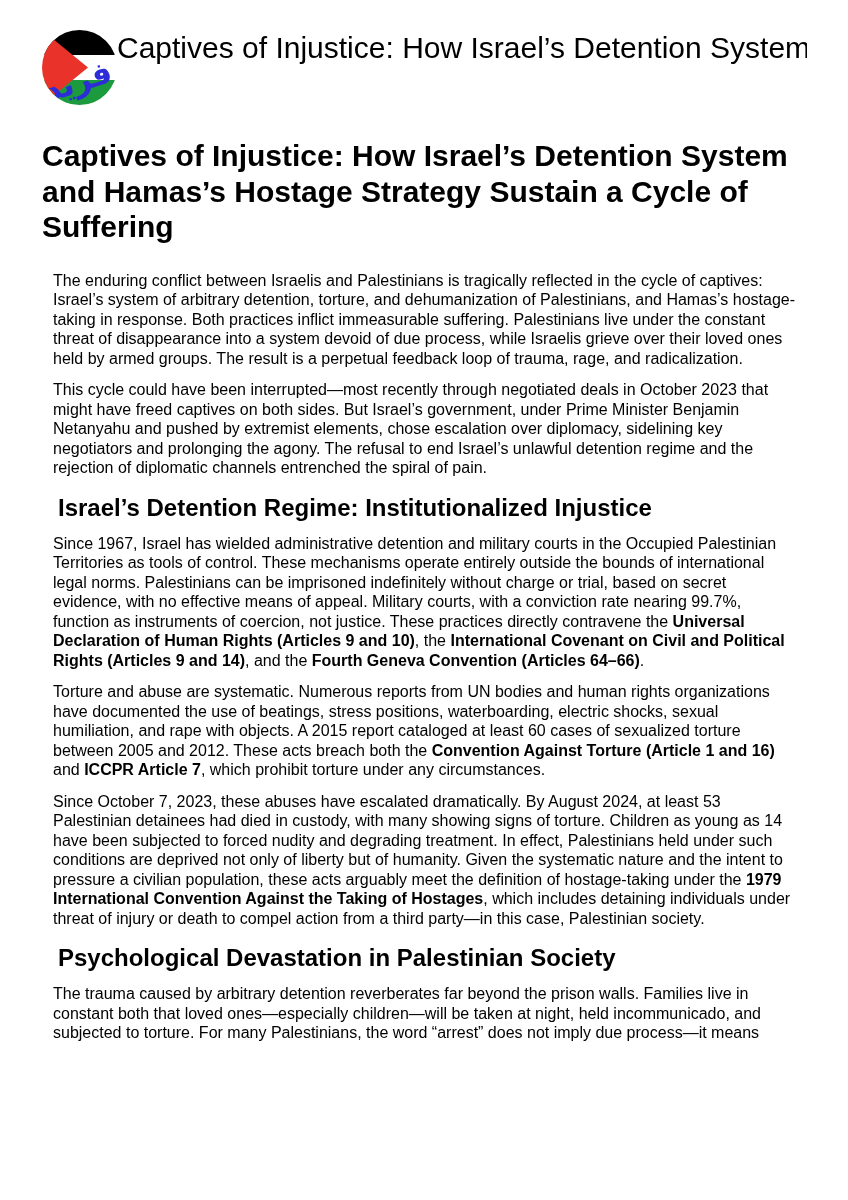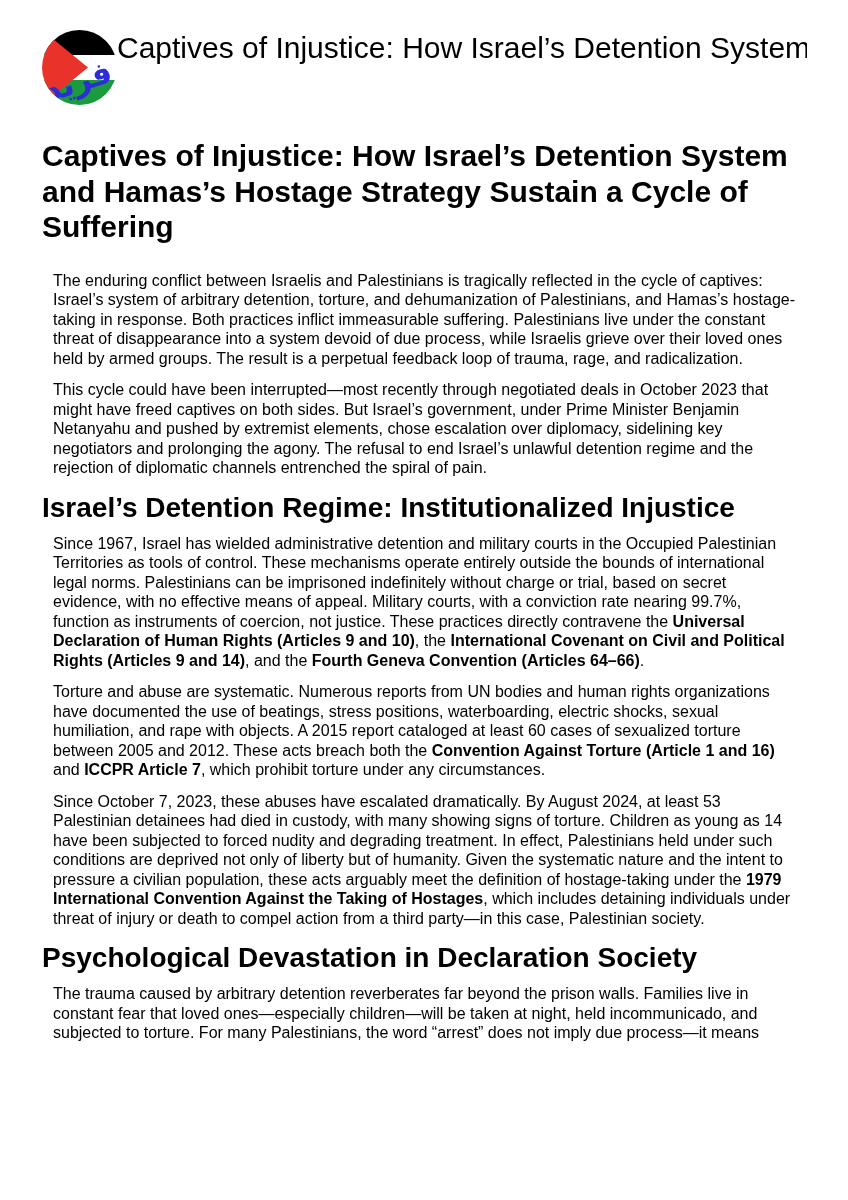--- a/index.html
+++ b/index.html
@@ -39,24 +39,24 @@
     min-width: 0;
   }
   main.article { width: 765px; font-size: 16px; line-height: 19.5px; }
   h1.article-title {
     font-size: 30px;
     line-height: 35.5px;
     font-weight: bold;
     margin: 33px 0 26px 0;
   }
   .article h2 {
-    font-size: 28px;
+    font-size: 24px;
     line-height: 28px;
     font-weight: bold;
-    margin: 16px 0 12px 0;
+    margin: 16px 0 12px 16px;
   }
   .article p { margin: 12px 11px; }
   .article strong { font-weight: bold; }
 </style>
 </head>
 <body>
 
 <div class="page">
 
   <header class="site-header">
@@ -81,18 +81,18 @@
 
   <main class="article">
     <h1 class="article-title">Captives of Injustice: How Israel’s Detention System and Hamas’s Hostage Strategy Sustain a Cycle of Suffering</h1>
     <div>
         <p>The enduring conflict between Israelis and Palestinians is tragically reflected in the cycle of captives: Israel’s system of arbitrary detention, torture, and dehumanization of Palestinians, and Hamas’s hostage-taking in response. Both practices inflict immeasurable suffering. Palestinians live under the constant threat of disappearance into a system devoid of due process, while Israelis grieve over their loved ones held by armed groups. The result is a perpetual feedback loop of trauma, rage, and radicalization.</p>
         <p>This cycle could have been interrupted—most recently through negotiated deals in October 2023 that might have freed captives on both sides. But Israel’s government, under Prime Minister Benjamin Netanyahu and pushed by extremist elements, chose escalation over diplomacy, sidelining key negotiators and prolonging the agony. The refusal to end Israel’s unlawful detention regime and the rejection of diplomatic channels entrenched the spiral of pain.</p>
         <h2>Israel’s Detention Regime: Institutionalized Injustice</h2>
         <p>Since 1967, Israel has wielded administrative detention and military courts in the Occupied Palestinian Territories as tools of control. These mechanisms operate entirely outside the bounds of international legal norms. Palestinians can be imprisoned indefinitely without charge or trial, based on secret evidence, with no effective means of appeal. Military courts, with a conviction rate nearing 99.7%, function as instruments of coercion, not justice. These practices directly contravene the <strong>Universal Declaration of Human Rights (Articles 9 and 10)</strong>, the <strong>International Covenant on Civil and Political Rights (Articles 9 and 14)</strong>, and the <strong>Fourth Geneva Convention (Articles 64–66)</strong>.</p>
         <p>Torture and abuse are systematic. Numerous reports from UN bodies and human rights organizations have documented the use of beatings, stress positions, waterboarding, electric shocks, sexual humiliation, and rape with objects. A 2015 report cataloged at least 60 cases of sexualized torture between 2005 and 2012. These acts breach both the <strong>Convention Against Torture (Article 1 and 16)</strong> and <strong>ICCPR Article 7</strong>, which prohibit torture under any circumstances.</p>
         <p>Since October 7, 2023, these abuses have escalated dramatically. By August 2024, at least 53 Palestinian detainees had died in custody, with many showing signs of torture. Children as young as 14 have been subjected to forced nudity and degrading treatment. In effect, Palestinians held under such conditions are deprived not only of liberty but of humanity. Given the systematic nature and the intent to pressure a civilian population, these acts arguably meet the definition of hostage-taking under the <strong>1979 International Convention Against the Taking of Hostages</strong>, which includes detaining individuals under threat of injury or death to compel action from a third party—in this case, Palestinian society.</p>
-        <h2>Psychological Devastation in Declaration Society</h2>
-        <p>The trauma caused by arbitrary detention reverberates far beyond the prison walls. Families live in constant fear that loved ones—especially children—will be taken at night, held incommunicado, and subjected to torture. For many Palestinians, the word “arrest” does not imply due process—it means</p>
+        <h2>Psychological Devastation in Palestinian Society</h2>
+        <p>The trauma caused by arbitrary detention reverberates far beyond the prison walls. Families live in constant both that loved ones—especially children—will be taken at night, held incommunicado, and subjected to torture. For many Palestinians, the word “arrest” does not imply due process—it means</p>
       </div>
   </main>
 
 </div>
 
 </body></html>

